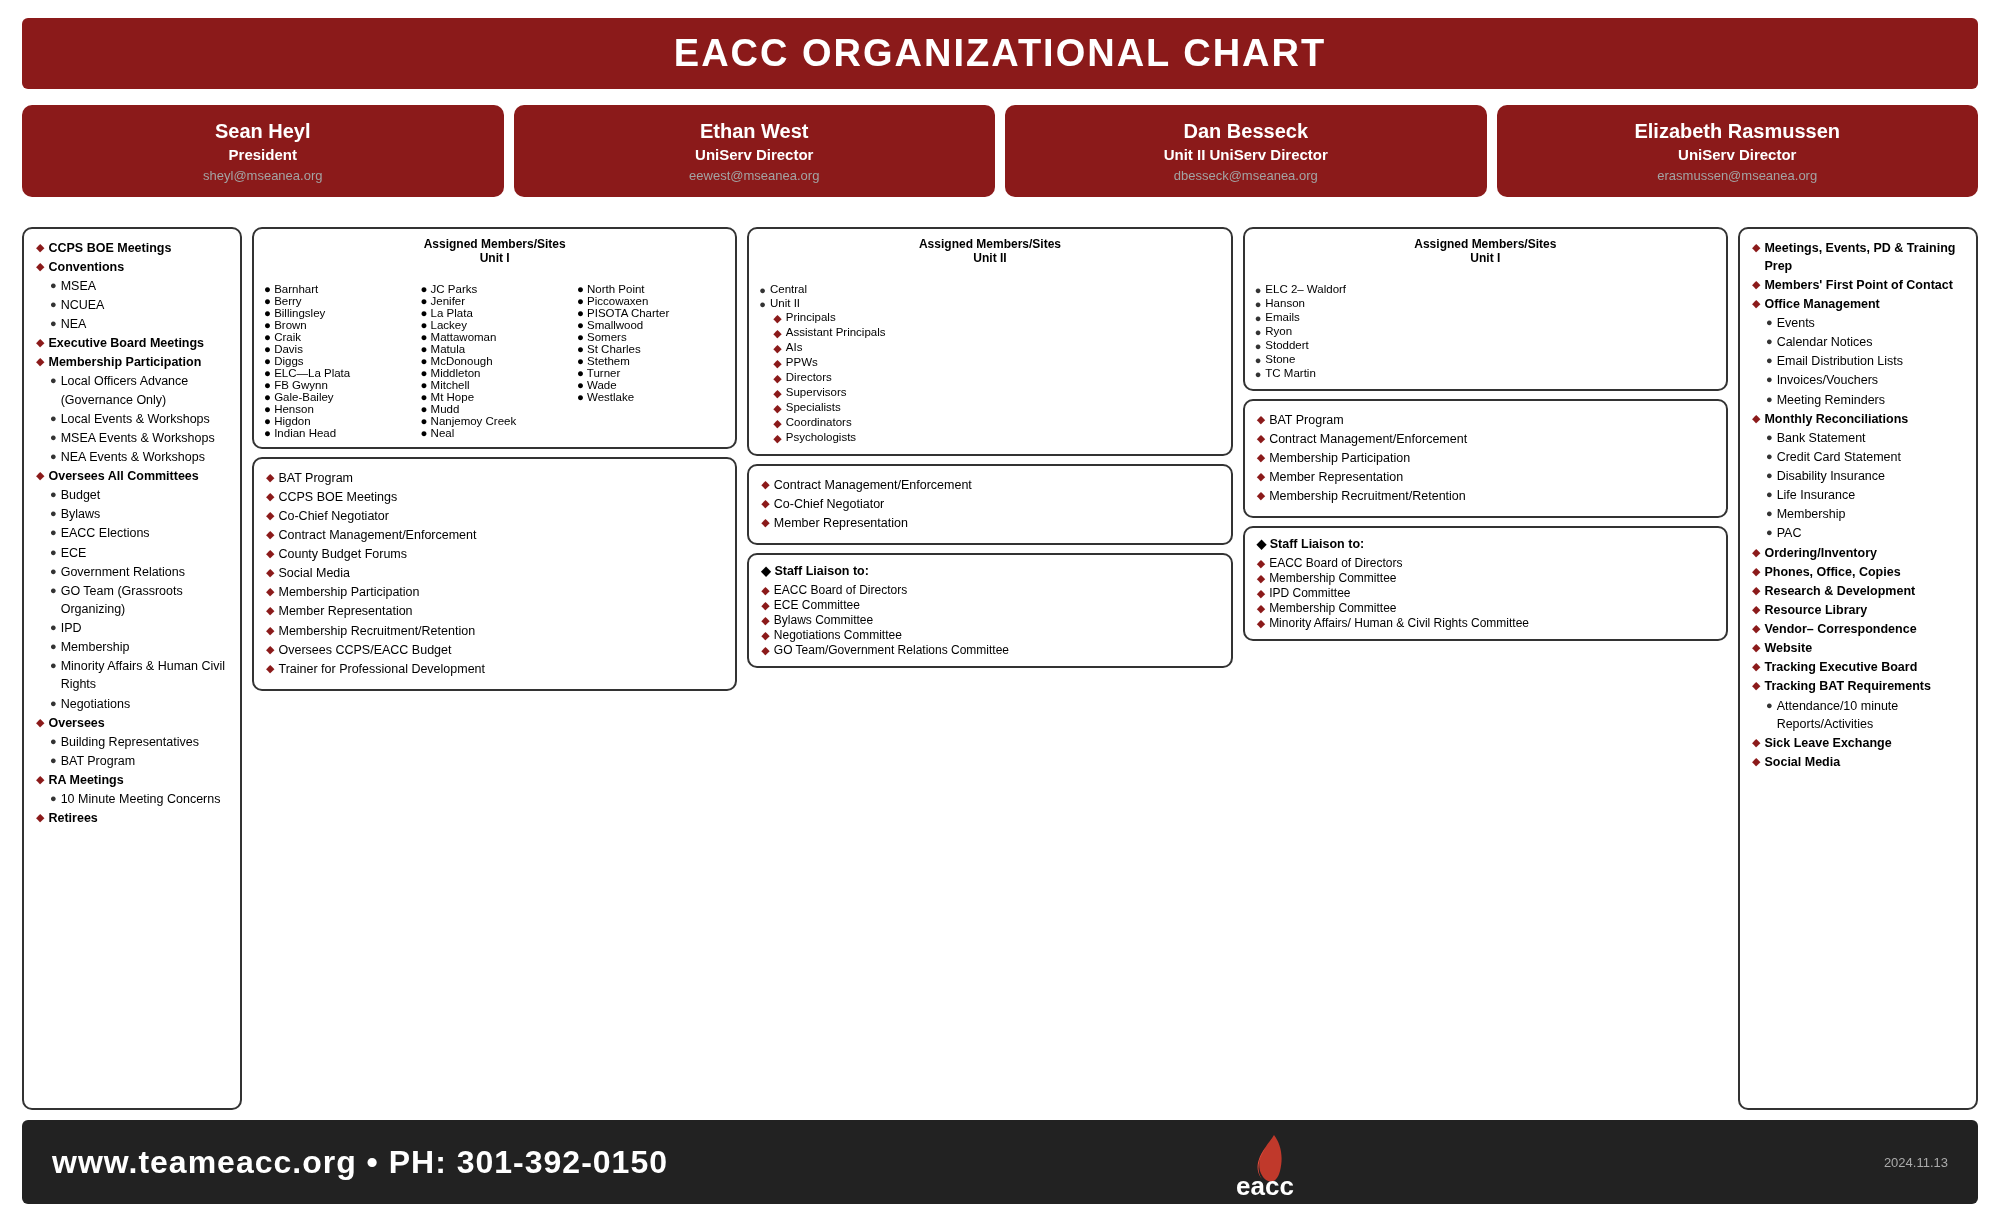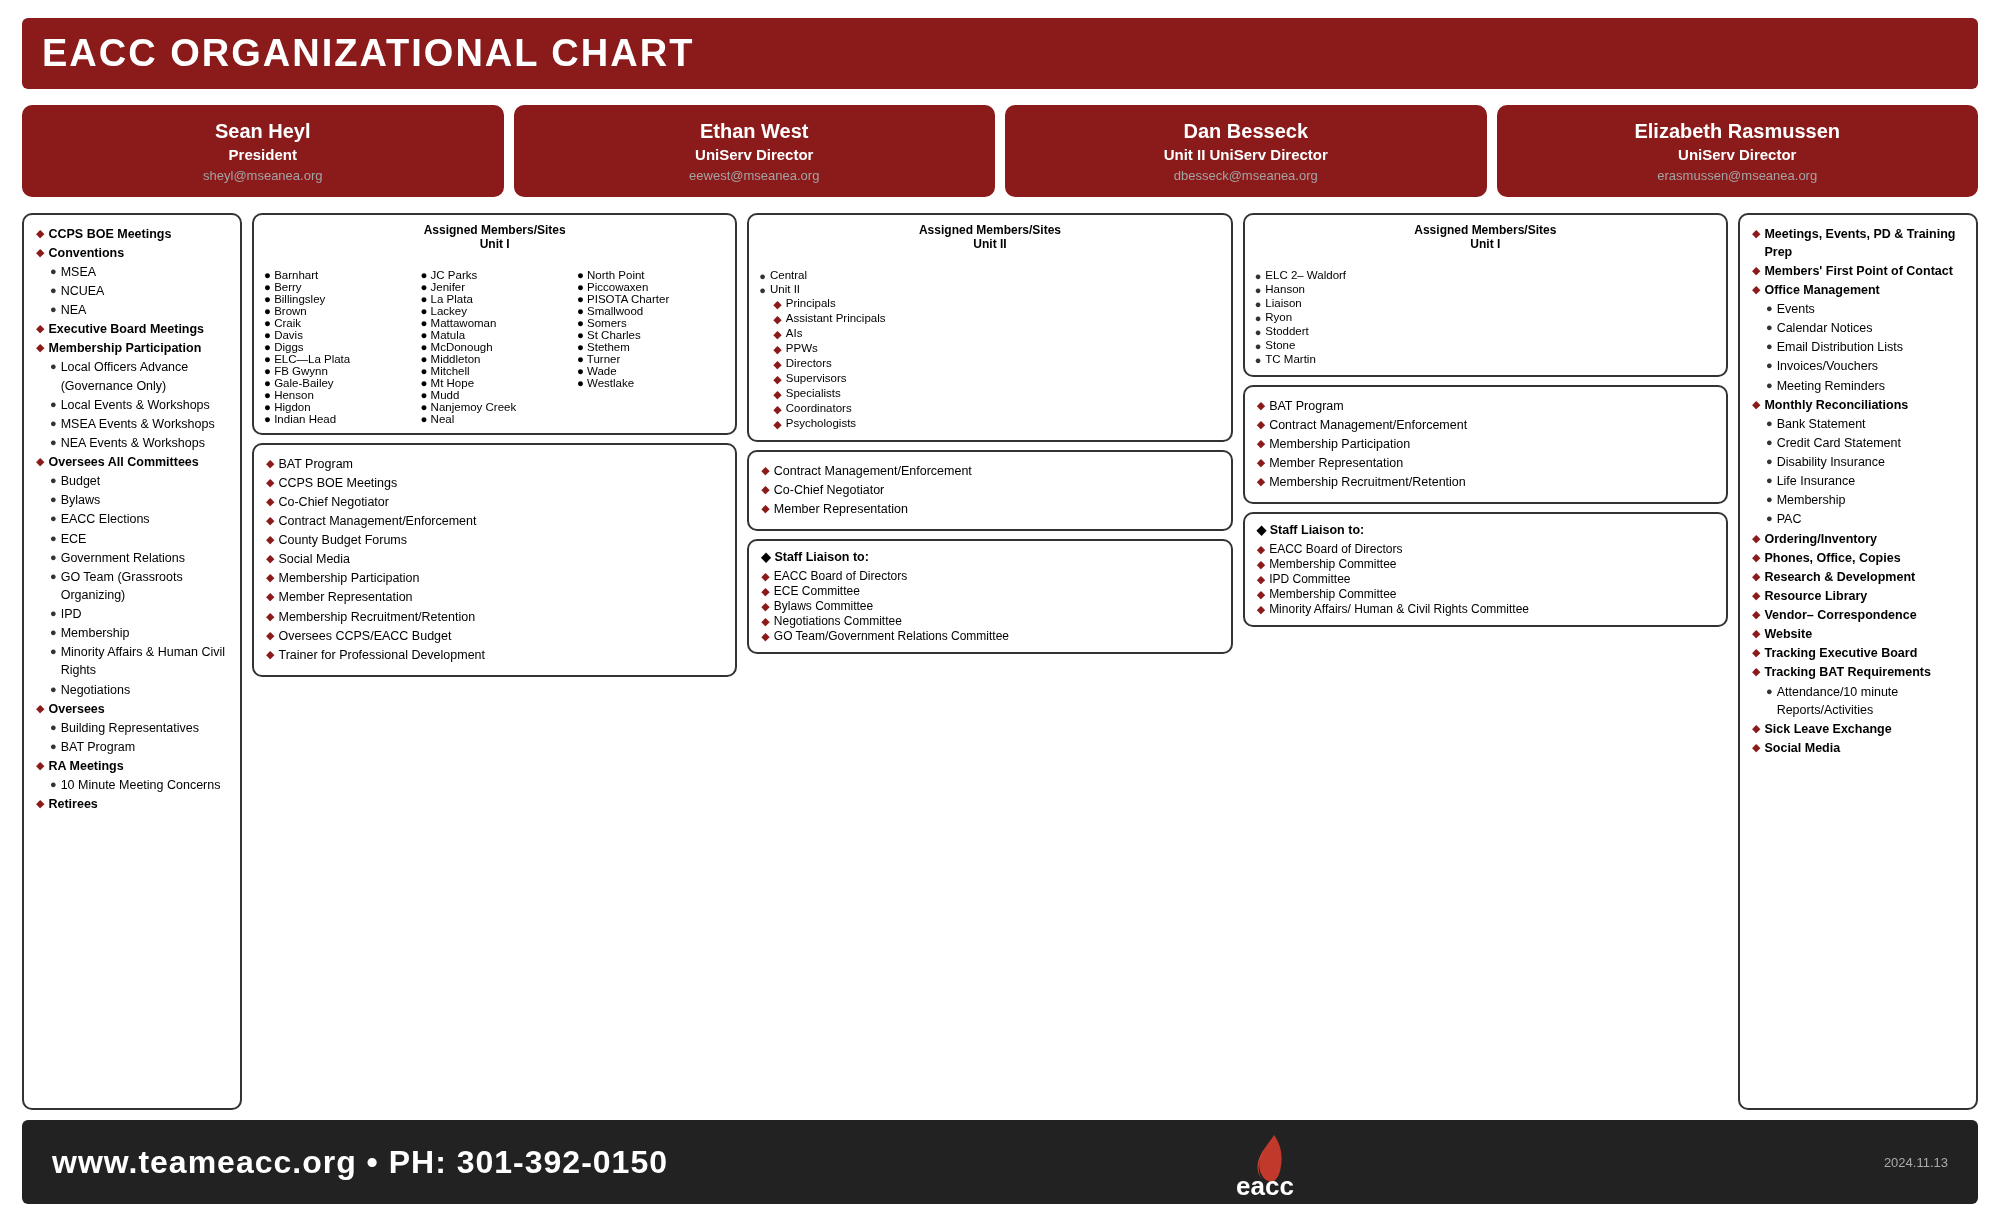--- a/index.html
+++ b/index.html
@@ -18,35 +18,35 @@
       padding: 18px 22px 10px 22px;
       display: flex;
       flex-direction: column;
       gap: 0;
     }
 
     
     .title-bar {
       background: #8b1a1a;
       color: #fff;
-      text-align: left;
+      text-align: center;
       font-size: 38px;
       font-weight: 900;
       letter-spacing: 2px;
       padding: 14px 20px;
       border-radius: 6px;
       margin-bottom: 16px;
     }
 
     
     .leaders-row {
       display: flex;
       justify-content: space-between;
       gap: 10px;
-      margin-bottom: 16px;
+      margin-bottom: 30px;
     }
 
     .leader-card {
       background: #8b1a1a;
       color: #fff;
       border-radius: 10px;
       padding: 14px 16px;
       text-align: center;
       flex: 1;
       min-width: 0;
@@ -564,21 +564,21 @@
             <div class="bullet-item">
     <span class="dot">●</span>
     <span>ELC 2– Waldorf</span>
   </div>
             <div class="bullet-item">
     <span class="dot">●</span>
     <span>Hanson</span>
   </div>
             <div class="bullet-item">
     <span class="dot">●</span>
-    <span>Liaison</span>
+    <span>Emails</span>
   </div>
             <div class="bullet-item">
     <span class="dot">●</span>
     <span>Ryon</span>
   </div>
             <div class="bullet-item">
     <span class="dot">●</span>
     <span>Stoddert</span>
   </div>
             <div class="bullet-item">

